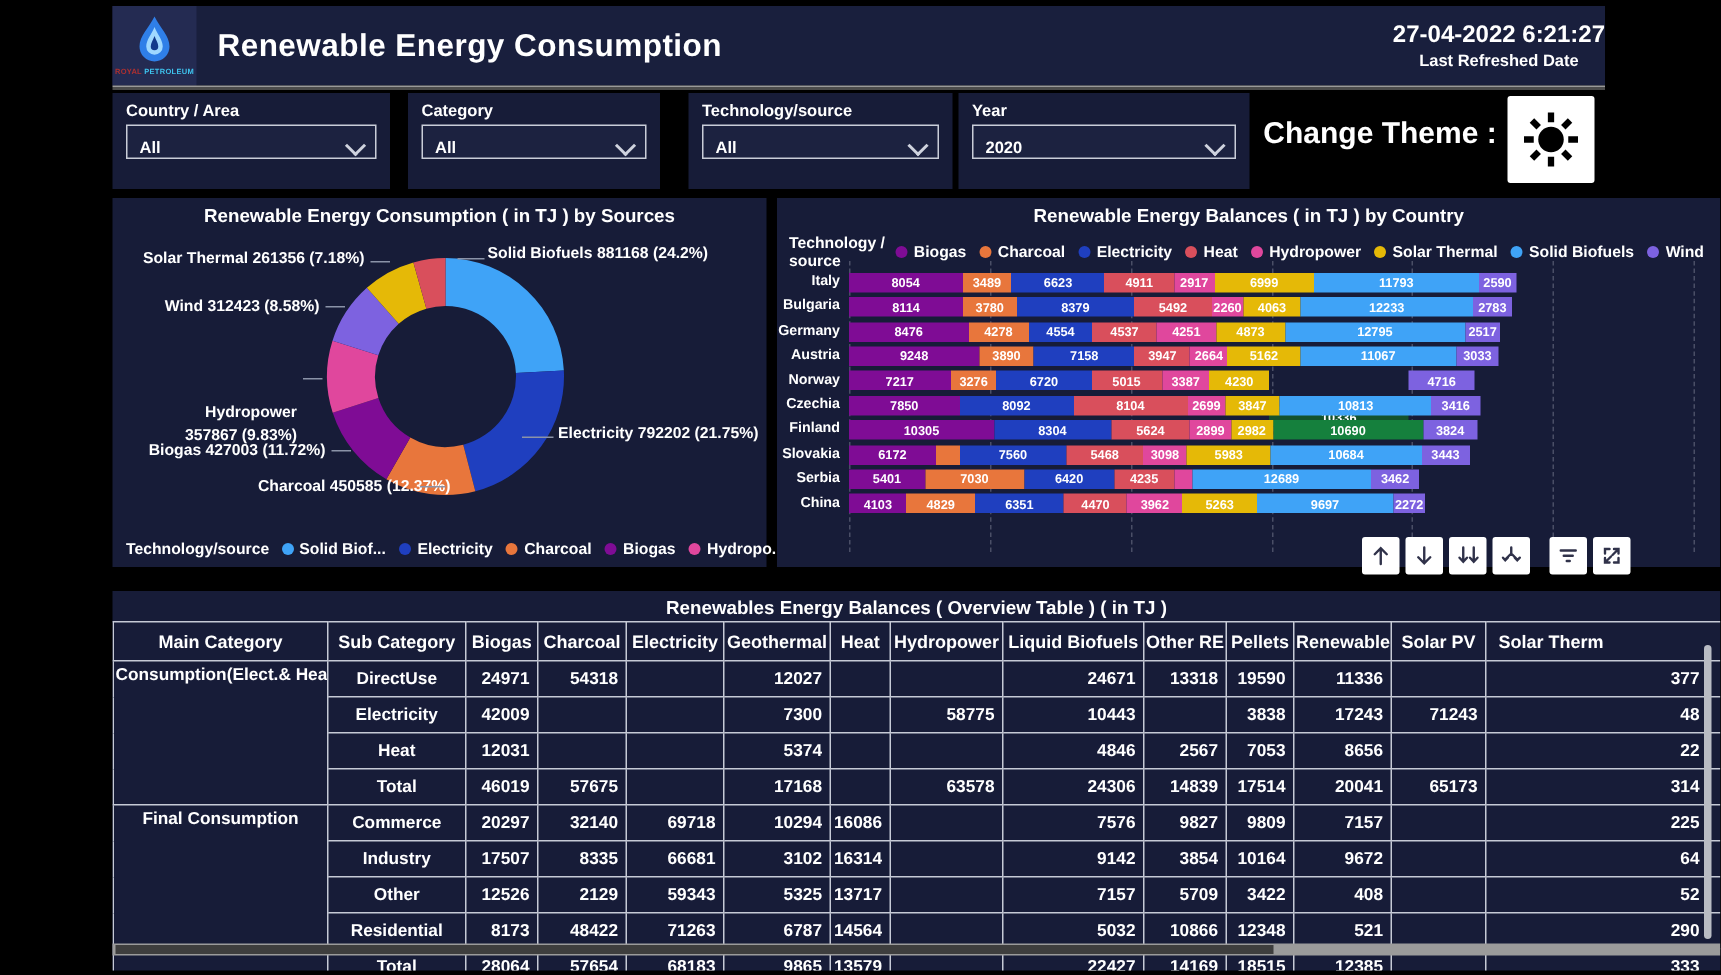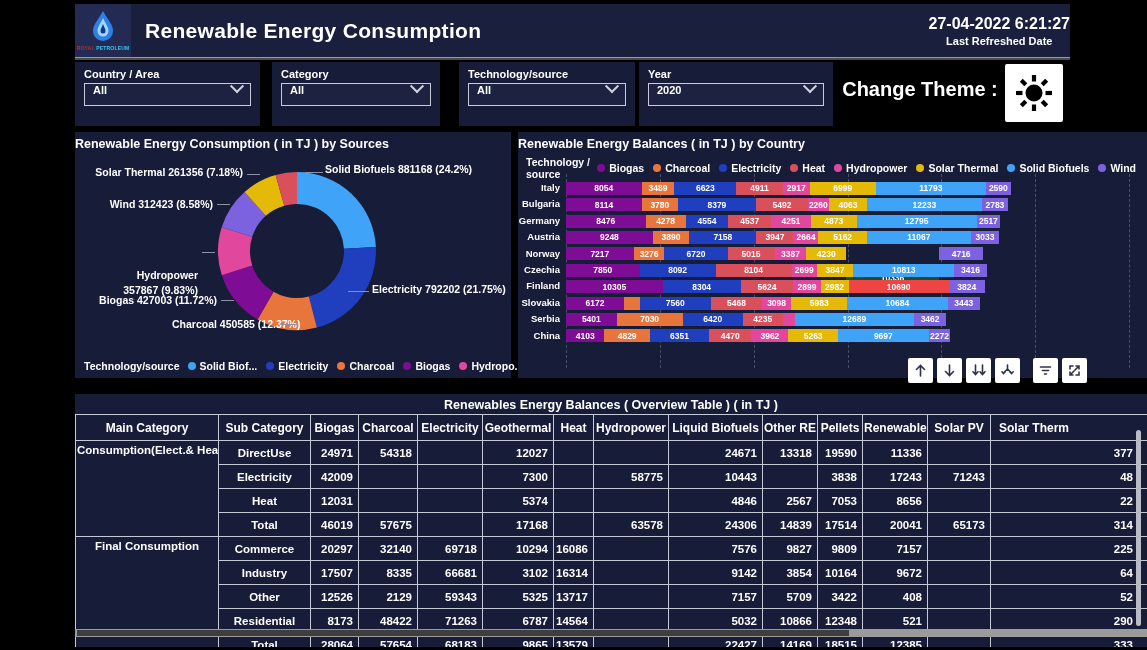--- a/index.html
+++ b/index.html
@@ -13,29 +13,29 @@
   .page-title{font-size:21px;font-weight:bold;margin-left:14px;letter-spacing:.3px;}
   .date-block{margin-left:auto;text-align:center;}
   .date-main{font-size:16px;font-weight:bold;}
   .date-cap{font-size:11px;font-weight:bold;margin-top:2px;}
   .top-divider{position:absolute;left:75px;top:57px;width:995px;height:3px;
                background:linear-gradient(#9a9a9a 0 1px,#4c4c4c 1px 100%);}
   
   .filter-card{position:absolute;top:62px;height:64px;background:#171c38;}
   .filter-label{font-size:11px;font-weight:bold;padding:6px 9px 3px;}
   .select-box{margin:0 9px;height:21px;border:1px solid #c9cdd8;background:#1c2240;
-              display:flex;align-items:flex-start;padding:0 8px;font-size:11px;font-weight:bold;cursor:pointer;}
+              display:flex;align-items:flex-end;padding:0 8px;font-size:11px;font-weight:bold;cursor:pointer;}
   .select-box .chev{margin-left:auto;width:8px;height:8px;border-right:2px solid #cfd3de;border-bottom:2px solid #cfd3de;
                     transform:rotate(45deg) translate(-2px,-2px);}
   .theme-label{position:absolute;left:840px;top:78px;width:160px;font-size:20px;font-weight:bold;text-align:center;}
   .theme-btn{position:absolute;left:1005px;top:64px;width:58px;height:58px;background:#fff;border-radius:2px;
              display:flex;align-items:center;justify-content:center;cursor:pointer;}
   
   .card{position:absolute;background:#171c38;}
-  .card-title{font-size:12.5px;font-weight:bold;padding-top:5px;}
+  .card-title{text-align:center;font-size:12.5px;font-weight:bold;padding-top:5px;}
   
   .donut-card{left:75px;top:132px;width:436px;height:246px;}
   .donut-svg{position:absolute;left:127px;top:24px;}
   .callout{position:absolute;font-size:10.5px;font-weight:bold;white-space:nowrap;}
   .callout.wrap{white-space:normal;text-align:right;line-height:15px;margin-top:31px;}
   .lead{position:absolute;height:1px;background:#8b93a8;}
   .lb0{left:250px;top:31px;}                       
   .lb1{left:297px;top:151px;}                      
   .lb2{left:97px;top:186px;}                       
   .lb3{right:294px;top:162px;}                     
@@ -341,21 +341,21 @@
             <div class="bar-seg" style="width: 36.0977px; background: rgb(229, 185, 7);">3847</div>
             <div class="bar-seg" style="width: 101.462px; background: rgb(63, 163, 247);">10813</div>
             <div class="bar-seg" style="width: 32.0535px; background: rgb(125, 98, 224);">3416</div>
           </div>
           <div class="bar-row" style="top: 100.1px;">
             <div class="bar-seg" style="width: 96.6953px; background: rgb(127, 12, 149);">10305</div>
             <div class="bar-seg" style="width: 77.9192px; background: rgb(31, 63, 191);">8304</div>
             <div class="bar-seg" style="width: 52.7719px; background: rgb(217, 79, 92);">5624</div>
             <div class="bar-seg" style="width: 27.2023px; background: rgb(224, 71, 157);">2899</div>
             <div class="bar-seg" style="width: 27.9811px; background: rgb(229, 185, 7);">2982</div>
-            <div class="bar-seg" style="width: 100.308px; background: #ef4444;">10690</div>
+            <div class="bar-seg" style="width: 100.308px; background: #15803d;">10690</div>
             <div class="bar-seg" style="width: 35.8819px; background: rgb(125, 98, 224);">3824</div>
           </div>
           <div class="bar-row" style="top: 116.5px;">
             <div class="bar-seg" style="width: 57.9139px; background: rgb(127, 12, 149);">6172</div>
             <div class="bar-seg" style="width: 15.9517px; background: rgb(232, 118, 60);"></div>
             <div class="bar-seg" style="width: 70.938px; background: rgb(31, 63, 191);">7560</div>
             <div class="bar-seg" style="width: 51.3081px; background: rgb(217, 79, 92);">5468</div>
             <div class="bar-seg" style="width: 29.0696px; background: rgb(224, 71, 157);">3098</div>
             <div class="bar-seg" style="width: 56.1405px; background: rgb(229, 185, 7);">5983</div>
             <div class="bar-seg" style="width: 100.252px; background: rgb(63, 163, 247);">10684</div>

